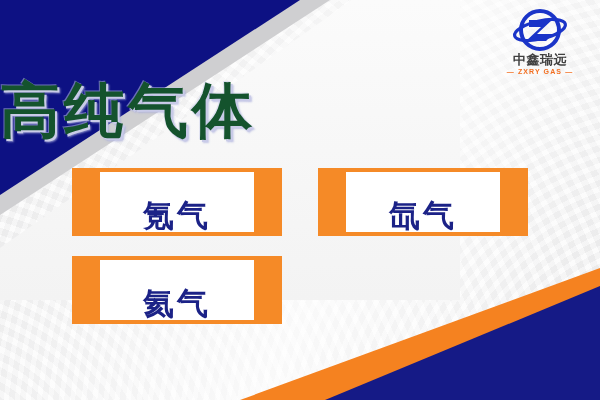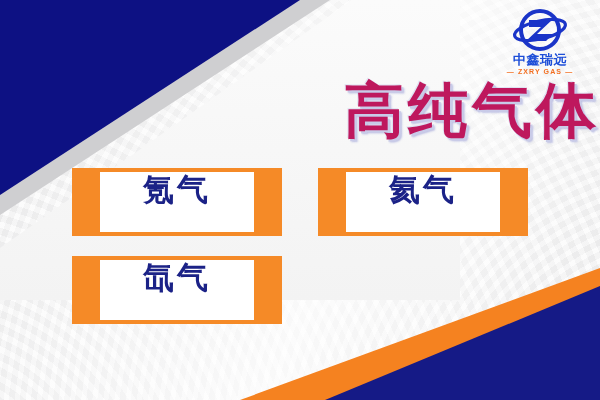--- a/index.html
+++ b/index.html
@@ -67,36 +67,36 @@
     position:absolute;right:14px;top:7px;
     width:92px;height:72px;
     text-align:center;
   }
   .logo-mark{
     position:relative;width:56px;height:48px;margin:0 auto;
   }
   .logo-mark svg{display:block;}
   .logo-cn{
     margin-top:-2px;
-    font-size:13px;font-weight:bold;color:#1d4ed8;
+    font-size:13px;font-weight:bold;color:#404040;
     letter-spacing:.5px;line-height:14px;
     white-space:nowrap;
   }
   .logo-en{
     font-size:7px;font-weight:bold;color:#f36f21;
     letter-spacing:1.1px;line-height:9px;
     white-space:nowrap;
   }
   
   .title{
     position:absolute;left:0;right:0;top:78px;
-    text-align:right;
+    text-align:left;
     font-family:"DejaVu Sans","Liberation Sans",sans-serif;
     font-size:60px;font-weight:bold;
-    color:#be185d;
+    color:#14532d;
     letter-spacing:4px;
     line-height:64px;
     text-shadow:
        2px 2px 0 #c9cbe8,
        3px 3px 2px rgba(170,174,220,.75),
       -1px -1px 0 rgba(200,203,235,.5);
   }
   
   .grid{
     position:absolute;left:72px;top:168px;
@@ -108,21 +108,21 @@
   }
   .box{
     background:#f58a27;
     display:flex;align-items:center;justify-content:center;
     padding:4px 28px;
     box-sizing:border-box;
   }
   .box-inner{
     background:#ffffff;
     width:100%;height:100%;
-    display:flex;align-items:flex-start;justify-content:center;
+    display:flex;align-items:flex-end;justify-content:center;
   }
   .box-label{
     font-family:"DejaVu Sans","Liberation Sans",sans-serif;
     font-size:31px;font-weight:bold;
     color:#1b2287;
     letter-spacing:3px;
     line-height:34px;
     white-space:nowrap;
   }
 </style>
@@ -160,24 +160,24 @@
 
     <div class="box">
       <div class="box-inner">
         <span class="box-label">氪气</span>
       </div>
     </div>
 
 
     <div class="box">
       <div class="box-inner">
-        <span class="box-label">氦气</span>
+        <span class="box-label">氙气</span>
       </div>
     </div>
 
     <div class="box">
       <div class="box-inner">
-        <span class="box-label">氙气</span>
+        <span class="box-label">氦气</span>
       </div>
     </div>
 
   </div>
 </div>
 
 </body></html>

